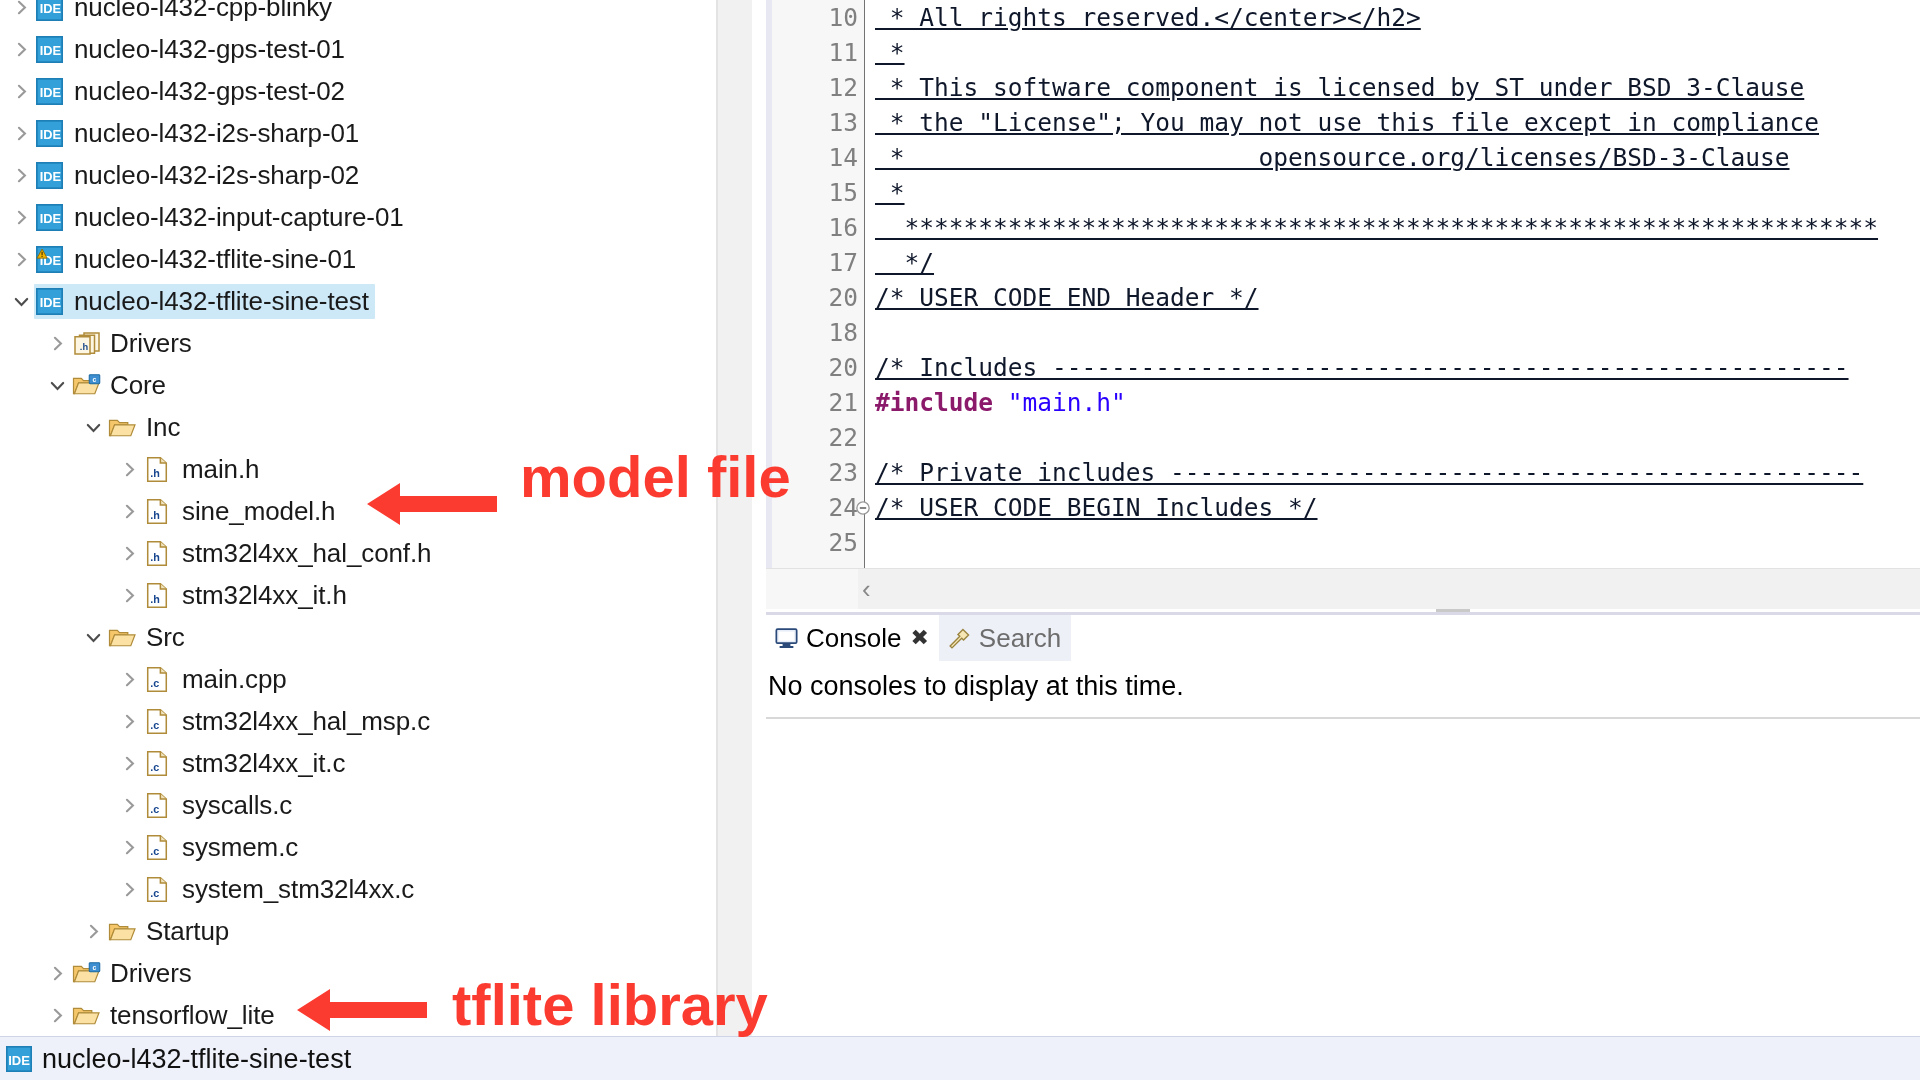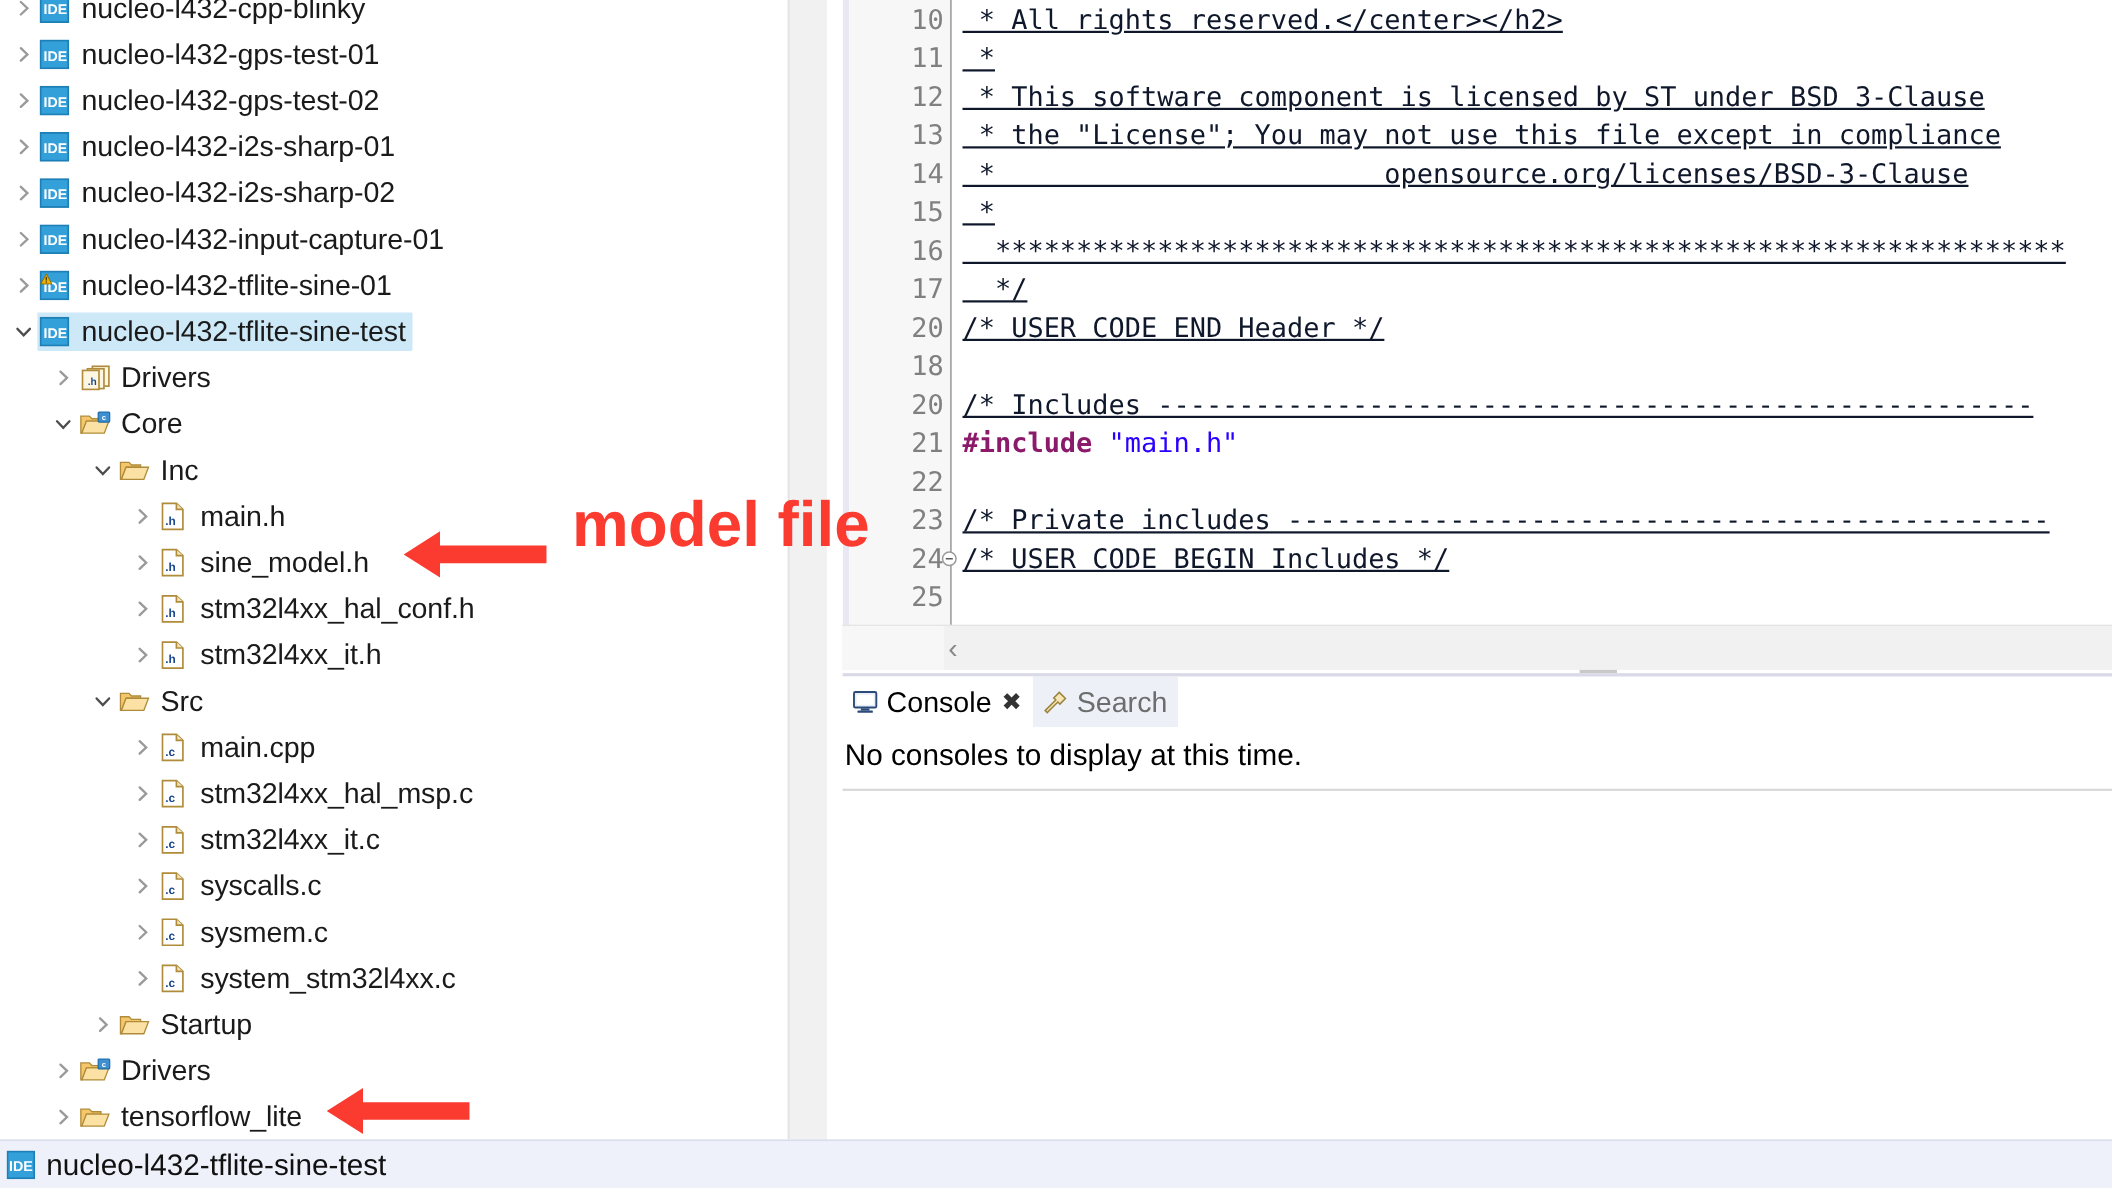--- a/index.html
+++ b/index.html
@@ -653,14 +653,15 @@
       <polygon points="0,24 33,3 33,16 130,16 130,32 33,32 33,45" fill="#fb3b30"></polygon>
     </svg>
   </div>
   <div class="anno anno-text" style="left:520px;top:448px;">model file</div>
 
   <div class="anno anno-arrow" style="left:297px;top:986px;">
     <svg width="130" height="48" viewBox="0 0 130 48">
       <polygon points="0,24 33,3 33,16 130,16 130,32 33,32 33,45" fill="#fb3b30"></polygon>
     </svg>
   </div>
+  <div class="anno anno-text" style="left:452px;top:976px;">tflite library</div>
 
 </div>
 
 </body></html>

